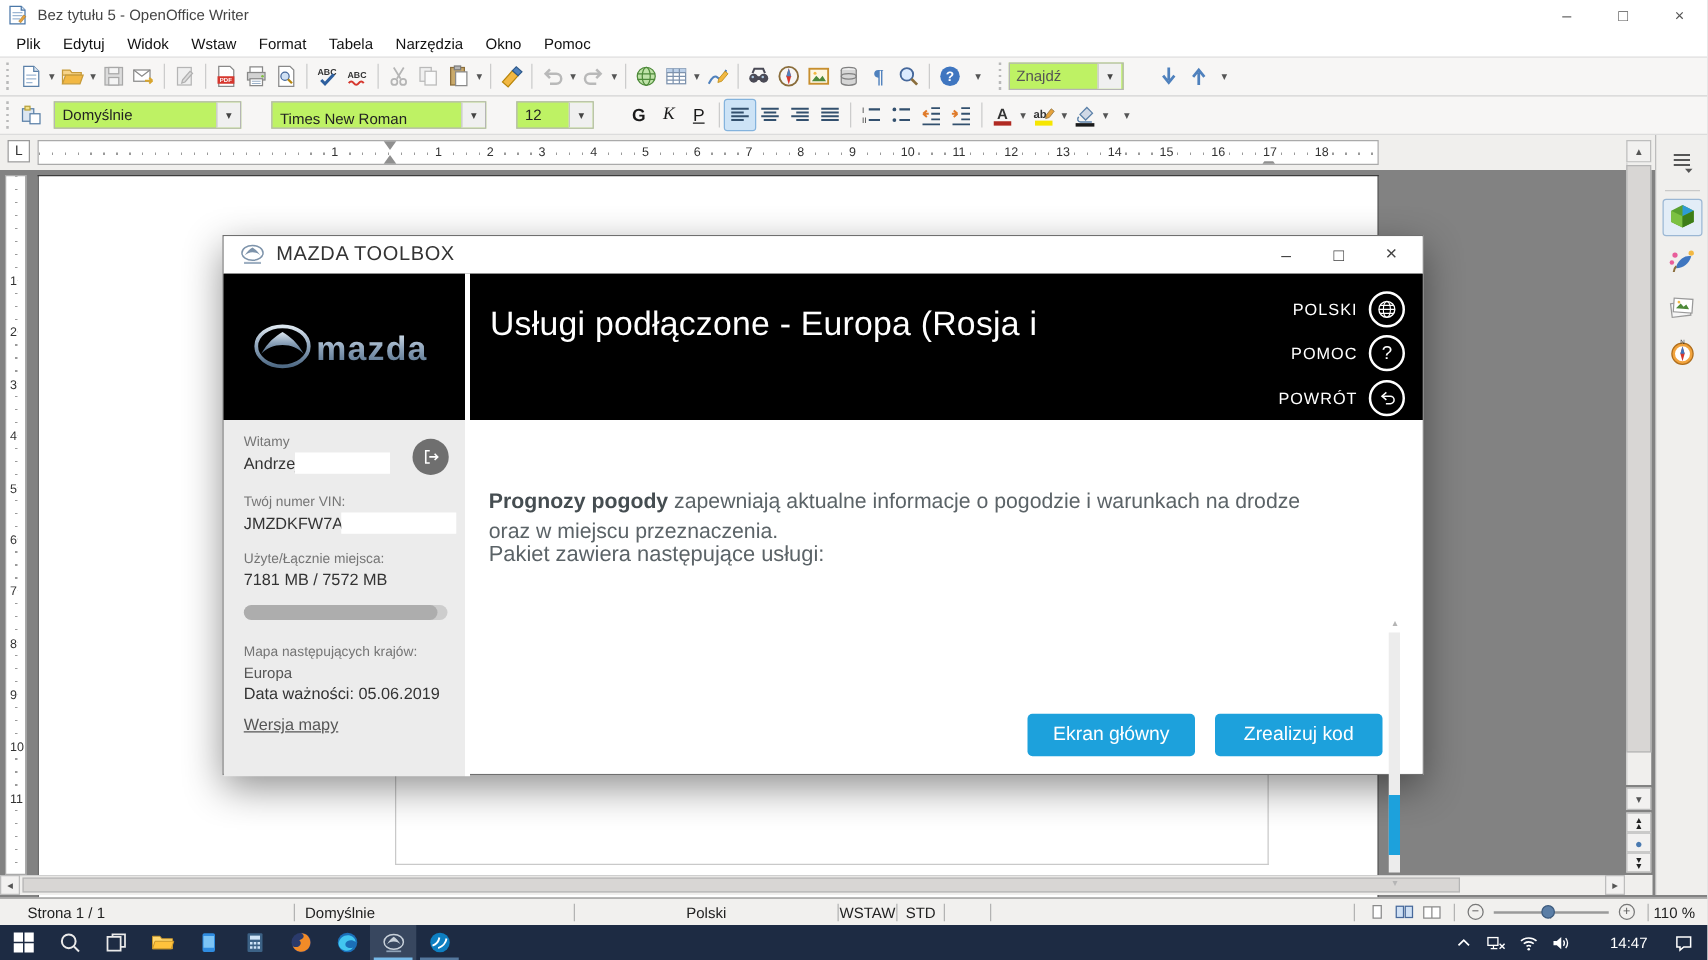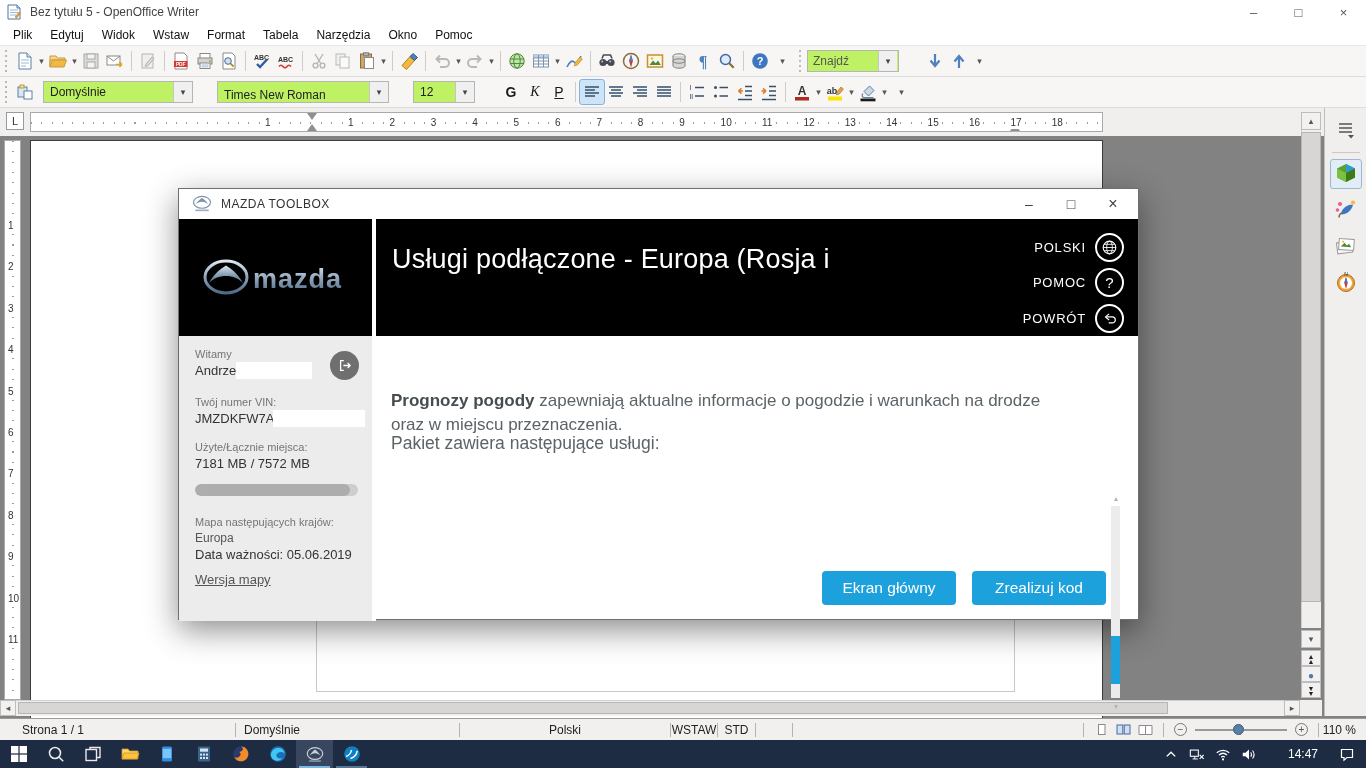--- a/index.html
+++ b/index.html
@@ -74,21 +74,21 @@
   
   #sidestrip { left:1324px; top:108px; width:42px; height:608px; background:#f0efed; border-left:1px solid #bdbdbd; display:flex; flex-direction:column; align-items:center; }
   .ss-item { width:32px; height:30px; display:flex; align-items:center; justify-content:center; margin-top:6px; }
   .ss-item svg { width:24px; height:24px; }
   .ss-sel { border:1px solid #9bb7d4; background:#e3edf7; border-radius:3px; }
   .ss-div { width:28px; height:1px; background:#c9c9c9; margin-top:8px; }
 
   
   #dlg { left:178px; top:188px; width:961px; height:432px; background:#fff; border:1px solid #6f6f6f; box-shadow:0 10px 30px rgba(0,0,0,.45); }
   #dlg-tb { position:absolute; left:0; top:0; width:100%; height:30px; background:#fff; display:flex; align-items:center; }
-  #dlg-tb .dlg-title { font-size:12px; color:#333; letter-spacing:.5px; margin-left:8px; }
+  #dlg-tb .dlg-title { font-size:16px; color:#333; letter-spacing:.5px; margin-left:8px; }
   #dlg-tb svg.mini-logo { width:22px; height:18px; margin-left:12px; }
   .dlg-winbtns { position:absolute; right:4px; top:0; display:flex; }
   .dlg-winbtn { width:42px; height:30px; display:flex; align-items:center; justify-content:center; color:#444; font-size:14px; }
   #dlg-header { position:absolute; left:0; top:30px; width:100%; height:117px; background:#000; }
   #dlg-logo-block { position:absolute; left:0; top:0; width:193px; height:117px; background:#000; display:flex; align-items:center; justify-content:center; }
   #dlg-gap-v { position:absolute; left:193px; top:0; width:4px; height:402px; background:#fff; }
   #dlg-head-main { position:absolute; left:197px; top:0; right:0; height:117px; background:#000; }
   #dlg-head-title { position:absolute; left:16px; top:18px; width:620px; font-size:27px; font-weight:300; color:#fff; line-height:44px; letter-spacing:.2px; }
   .hdr-action { position:absolute; right:14px; height:30px; display:flex; align-items:center; }
   .hdr-action .lbl { color:#fff; font-size:13px; letter-spacing:.8px; margin-right:9px; }

